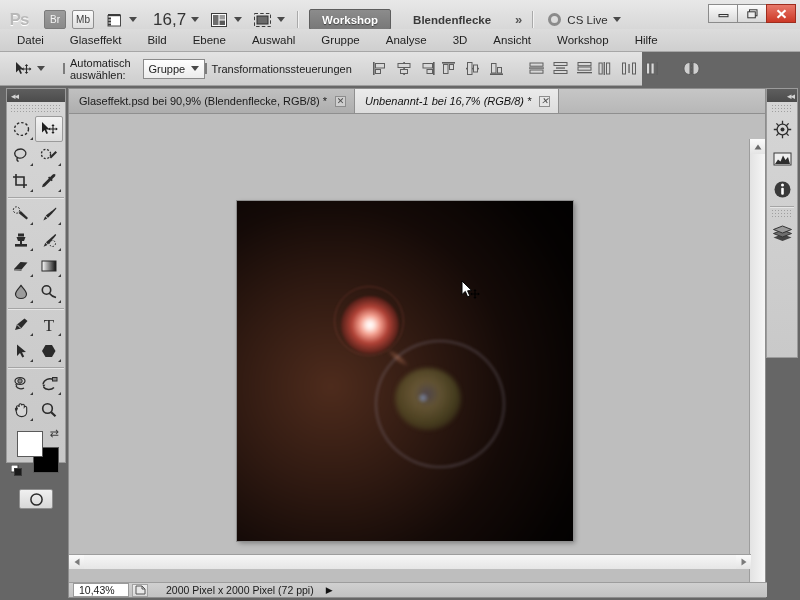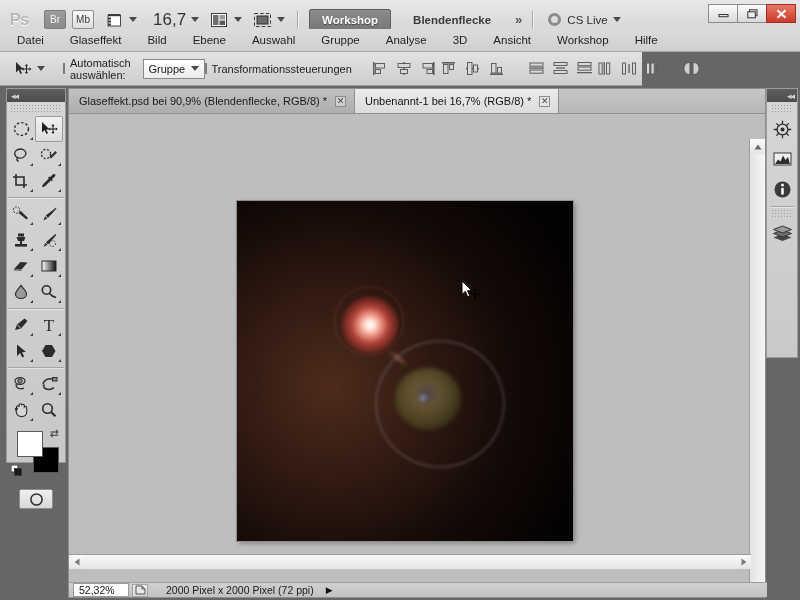--- a/index.html
+++ b/index.html
@@ -164,20 +164,21 @@
   .doctab{
     height:24px; display:flex;align-items:center; padding:0 8px 0 10px;
     font-size:11px; color:#1a1a1a;
     background:linear-gradient(#c0c0c0,#aeaeae);
     border-right:1px solid #8f8f8f;
     text-align:right;
   }
   .doctab.active{
     background:linear-gradient(#ebebeb,#dcdcdc);
     color:#111;
+    font-style:italic;
   }
   .tabclose{
     margin-left:8px; width:11px;height:11px; border:1px solid #8d8d8d;
     display:flex;align-items:center;justify-content:center;
     font-size:9px; color:#4a4a4a; background:#cfcfcf;
   }
   .doctab.active .tabclose{ background:#e6e6e6; }
 
   .canvaswrap{
     position:relative; height:470px; background:#bebebe;
@@ -769,21 +770,21 @@
         </div>
         <div class="sbtn" style="right:0;top:0;width:15px;height:14px;">
           <svg width="6" height="8" viewBox="0 0 6 8">
               <polygon points="5.5,4 0.5,0.5 0.5,7.5" fill="#7a7a7a"></polygon>
             </svg>
         </div>
       </div>
     </div>
 
     <div class="statusbar">
-      <div class="zoombox">52,32%</div>
+      <div class="zoombox">10,43%</div>
       <div class="stat-ico">
         <svg width="11" height="10" viewBox="0 0 11 10">
             <path d="M1 1 h6 l3 3 v5 h-9 z" fill="#e8e8e8" stroke="#555"></path>
             <path d="M7 1 v3 h3" fill="none" stroke="#555"></path>
           </svg>
       </div>
       <div class="statdoc">2000 Pixel x 2000 Pixel (72 ppi)</div>
       <div class="statarrow">▶</div>
     </div>
   </div>

